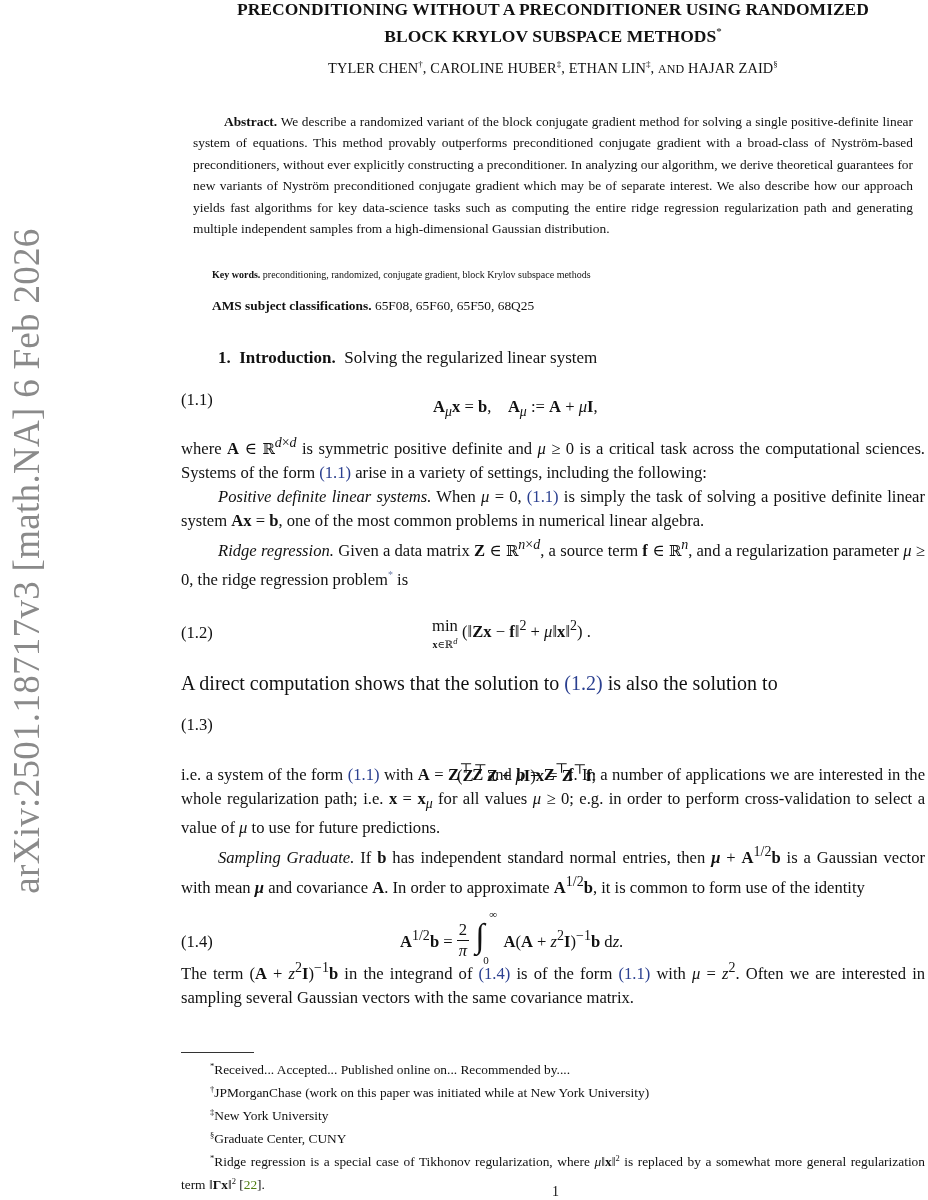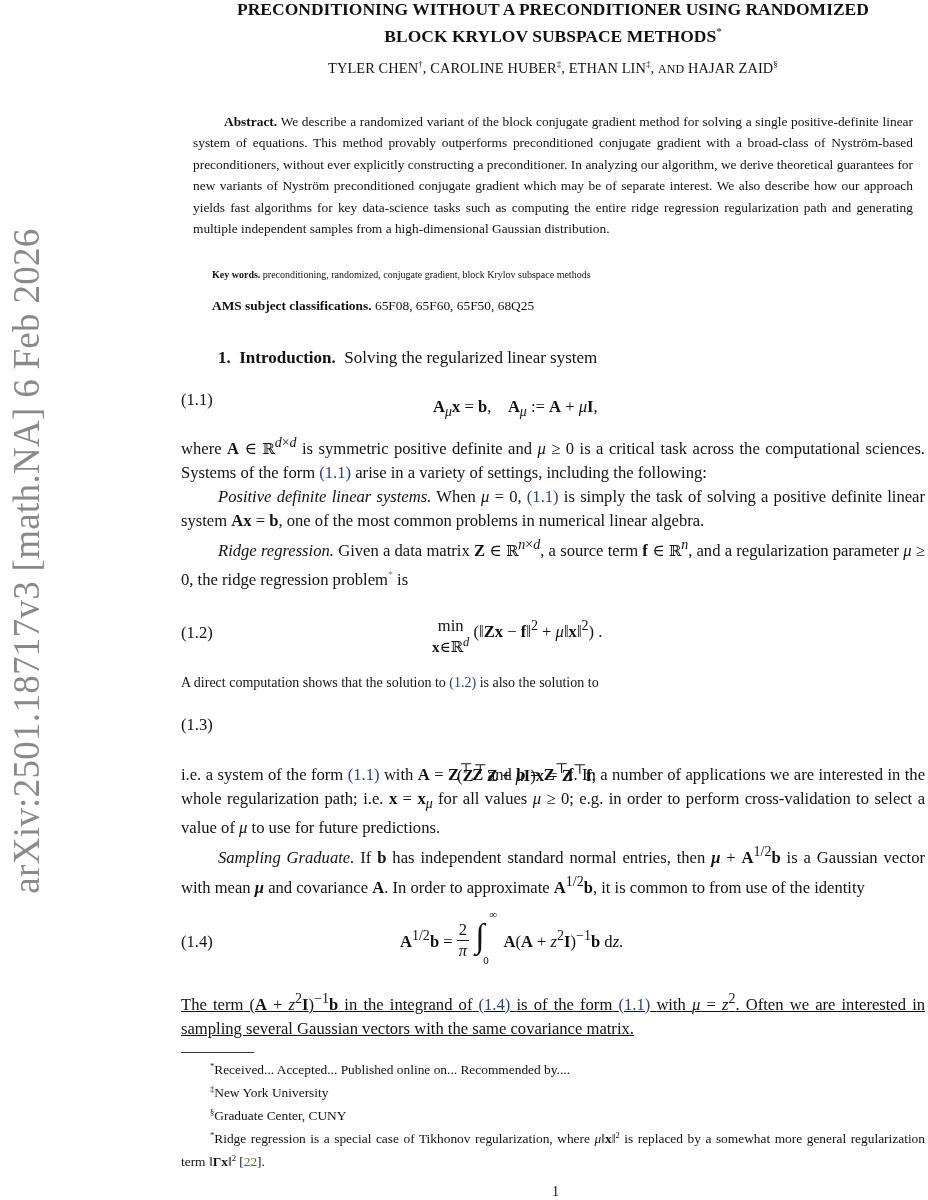--- a/index.html
+++ b/index.html
@@ -42,21 +42,21 @@
     position: absolute; left: 181px; width: 744px; top: 99px;
     font-size: 13.4px; line-height: 21.4px; text-align: justify;
   }
   .abstract p { margin: 12px; text-indent: 31px; }
   .kw { position: absolute; left: 212px; top: 269px; font-size: 10px; }
   .ams { position: absolute; left: 212px; top: 298px; font-size: 13.4px; }
   b { font-weight: bold; }
   .body-text { font-size: 16.6px; line-height: 24.2px; text-align: justify; }
   .body-text p { margin: 0; }
   .indent { text-indent: 37px; }
-  .line { position: absolute; left: 181px; width: 744px; font-size: 14px; line-height: 24px; }
+  .line { position: absolute; left: 181px; width: 744px; font-size: 20px; line-height: 24px; }
   .eqnum { position: absolute; left: 181px; font-size: 16.6px; }
   .eq { position: absolute; font-size: 16.6px; white-space: nowrap; }
   .ref { color: #2a3f8f; }
   .cite { color: #4d7c0f; }
   .fnmark { color: #6b7aa6; font-size: 10px; vertical-align: super; }
   i.m { font-style: italic; }
   .bm { font-weight: bold; }
   .footrule { position: absolute; left: 181px; top: 1052px; width: 73px; height: 1px; background: #333; }
   .footnotes { position: absolute; left: 181px; width: 744px; top: 1057px; font-size: 13.4px; line-height: 19.5px; }
   .footnotes p { margin: 0; text-indent: 29px; }
@@ -130,21 +130,21 @@
     <span>Given a data matrix</span>
     <span class="bm">Z</span> ∈ <span class="bb">ℝ</span><sup class="s"><i>n</i>×<i>d</i></sup><span>, a source term</span>
     <span class="bm">f</span> ∈ <span class="bb">ℝ</span><sup class="s"><i>n</i></sup><span>, and a regularization parameter</span>
     <i class="m">μ</i> ≥ 0<span>, the ridge regression problem</span><span class="fnmark">*</span>
     <span>is</span>
   </p>
 </div>
 
 <div class="eqnum" style="top:623px;">(1.2)</div>
 <div class="eq" style="left:432px; top:618px;">
-  <span style="display:inline-block; text-align:center; vertical-align:top; line-height:16px;">min<br><span style="font-size:15px;"><span class="bm">x</span>∈ℝ<sup><i>d</i></sup></span></span>
+  <span style="display:inline-block; text-align:center; vertical-align:top; line-height:16px;">min<br><span style="font-size:10px;"><span class="bm">x</span>∈ℝ<sup><i>d</i></sup></span></span>
   <span style="vertical-align:top;margin-top:19px;">(‖<span class="bm">Zx</span> − <span class="bm">f</span>‖<sup class="s">2</sup> + <i class="m">μ</i>‖<span class="bm">x</span>‖<sup class="s">2</sup>) .</span>
 </div>
 
 <div class="line" style="top:671px;">
   <span>A direct computation shows that the solution to</span>
   <a class="ref">(1.2)</a>
   <span>is also the solution to</span>
 </div>
 
 <div class="eqnum" style="top:715px;">(1.3)</div>
@@ -169,52 +169,53 @@
   <p class="indent">
     <i>Sampling Graduate.</i>
     <span>If</span>
     <span class="bm">b</span>
     <span>has independent standard normal entries, then</span>
     <i class="m bm">μ</i> + <span class="bm">A</span><sup class="s">1/2</sup><span class="bm">b</span>
     <span>is a Gaussian vector with mean</span>
     <i class="m bm">μ</i>
     <span>and covariance</span>
     <span class="bm">A</span><span>. In order to approximate</span>
-    <span class="bm">A</span><sup class="s">1/2</sup><span class="bm">b</span><span>, it is common to from use of the identity</span>
+    <span class="bm">A</span><sup class="s">1/2</sup><span class="bm">b</span><span>, it is common to form use of the identity</span>
   </p>
 </div>
 
 <div class="eqnum" style="top:932px;">(1.4)</div>
 <div class="eq" style="left:400px; top:912px;">
   <span style="vertical-align:middle;"><span class="bm">A</span><sup class="s">1/2</sup><span class="bm">b</span> = </span>
   <span style="display:inline-block; text-align:center; vertical-align:middle; line-height:20px;"><span>2</span><br><span style="border-top:1px solid #111; display:inline-block; padding:0 2px;"><i>π</i></span></span>
   <span style="display:inline-block; vertical-align:middle; position:relative; width:26px; height:56px;">
     <span style="position:absolute; left:2px; top:4px; font-size:34px; line-height:40px;">∫</span>
     <span style="position:absolute; left:16px; top:-4px; font-size:11px;">∞</span>
     <span style="position:absolute; left:10px; top:42px; font-size:11px;">0</span>
   </span>
   <span style="vertical-align:middle;"><span class="bm">A</span>(<span class="bm">A</span> + <i>z</i><sup class="s">2</sup><span class="bm">I</span>)<sup class="s">−1</sup><span class="bm">b</span> d<i>z</i>.</span>
 </div>
 
-<div class="col body-text" style="top:987px;text-decoration:underline;">
+<div class="col body-text" style="top:956px;">
   <p>
     <span>The term</span>
     (<span class="bm">A</span> + <i>z</i><sup class="s">2</sup><span class="bm">I</span>)<sup class="s">−1</sup><span class="bm">b</span>
     <span>in the integrand of</span>
     <a class="ref">(1.4)</a>
     <span>is of the form</span>
     <a class="ref">(1.1)</a>
     <span>with</span>
     <i class="m">μ</i> = <i>z</i><sup class="s">2</sup><span>. Often we are interested in sampling several Gaussian vectors with the same covariance matrix.</span>
   </p>
 </div>
 
 <div class="footrule"></div>
 <div class="footnotes">
   <p><sup>*</sup><span>Received... Accepted... Published online on... Recommended by....</span></p>
+  <p><sup>†</sup><span>JPMorganChase (work on this paper was initiated while at New York University)</span></p>
   <p><sup>‡</sup><span>New York University</span></p>
   <p><sup>§</sup><span>Graduate Center, CUNY</span></p>
   <p style="text-align:justify;"><sup>*</sup><span>Ridge regression is a special case of Tikhonov regularization, where</span>
     <i>μ</i>‖<span class="bm">x</span>‖<sup>2</sup>
     <span>is replaced by a somewhat more general regularization term</span>
     ‖<span class="bm">Γx</span>‖<sup>2</sup> [<a class="cite">22</a>].
   </p>
 </div>
 
 <div class="pagenum">1</div>

